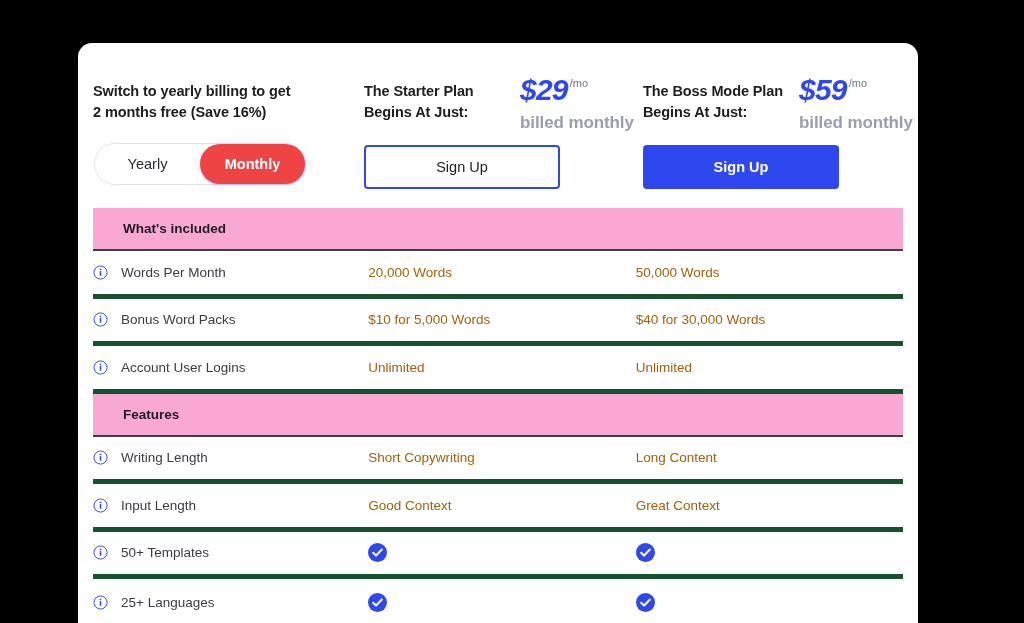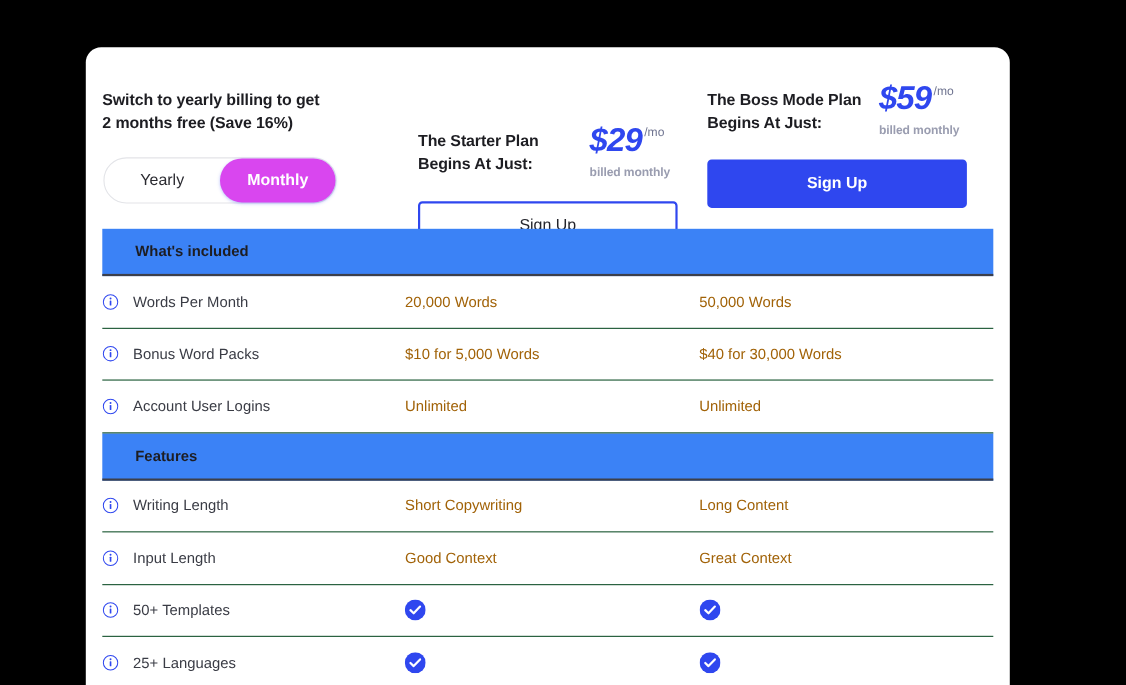--- a/index.html
+++ b/index.html
@@ -65,28 +65,28 @@
     display: flex;
     align-items: center;
     justify-content: center;
     font-size: 14.5px;
     color: #2b2b31;
     border-radius: 21px;
     cursor: pointer;
     user-select: none;
   }
   .toggle-opt.active {
-    background: #d946ef;
+    background: #ef4444;
     color: #ffffff;
     font-weight: bold;
     box-shadow: 0 1px 3px rgba(47,71,239,0.35);
   }
 
   .plan-col { position: absolute; top: 0; height: 165px; }
-  .plan-col.starter { left: 300px; width: 240px; margin-top: 38px; }
+  .plan-col.starter { left: 284px; width: 240px; }
   .plan-col.boss    { left: 563px; width: 242px; }
 
   .plan-title {
     position: absolute;
     left: 2px;
     top: 38px;
     width: 170px;
     font-size: 14.5px;
     font-weight: bold;
     line-height: 1.42;
@@ -113,31 +113,31 @@
     font-style: italic;
   }
   .price-per {
     font-size: 11px;
     color: #6f7490;
     margin-left: 2px;
     margin-top: 2px;
   }
   .price-note {
     margin-top: 8px;
-    font-size: 11px;
+    font-size: 17px;
     font-weight: bold;
     color: #9a9db0;
     letter-spacing: -0.1px;
   }
 
   .signup {
     position: absolute;
     top: 102px;
     left: 2px;
-    width: 236px;
+    width: 196px;
     height: 44px;
     border-radius: 4px;
     font-size: 14.5px;
     display: flex;
     align-items: center;
     justify-content: center;
     cursor: pointer;
     user-select: none;
   }
   .signup.outline {
@@ -149,37 +149,37 @@
     background: #2f47ef;
     border: 2px solid #2f47ef;
     color: #ffffff;
     font-weight: bold;
   }
 
   
   .table { position: relative; padding: 0 15px; }
 
   .section-head {
-    background: #3b82f6;
+    background: #f9a8d4;
     height: 43px;
     display: flex;
     align-items: center;
     padding-left: 30px;
     border-bottom: 2px solid #3c3f4a;
     font-size: 13.5px;
     font-weight: bold;
     color: #1d1d22;
   }
 
   .row {
     position: relative;
     height: 47.5px;
     display: flex;
     align-items: center;
-    border-bottom: 1px solid #14532d;
+    border-bottom: 5px solid #14532d;
   }
   .row:last-child { border-bottom: 1px solid #ebecf0; }
 
   .cell-feature {
     width: 278px;
     display: flex;
     align-items: center;
     font-size: 13.5px;
     color: #3a3c45;
   }

